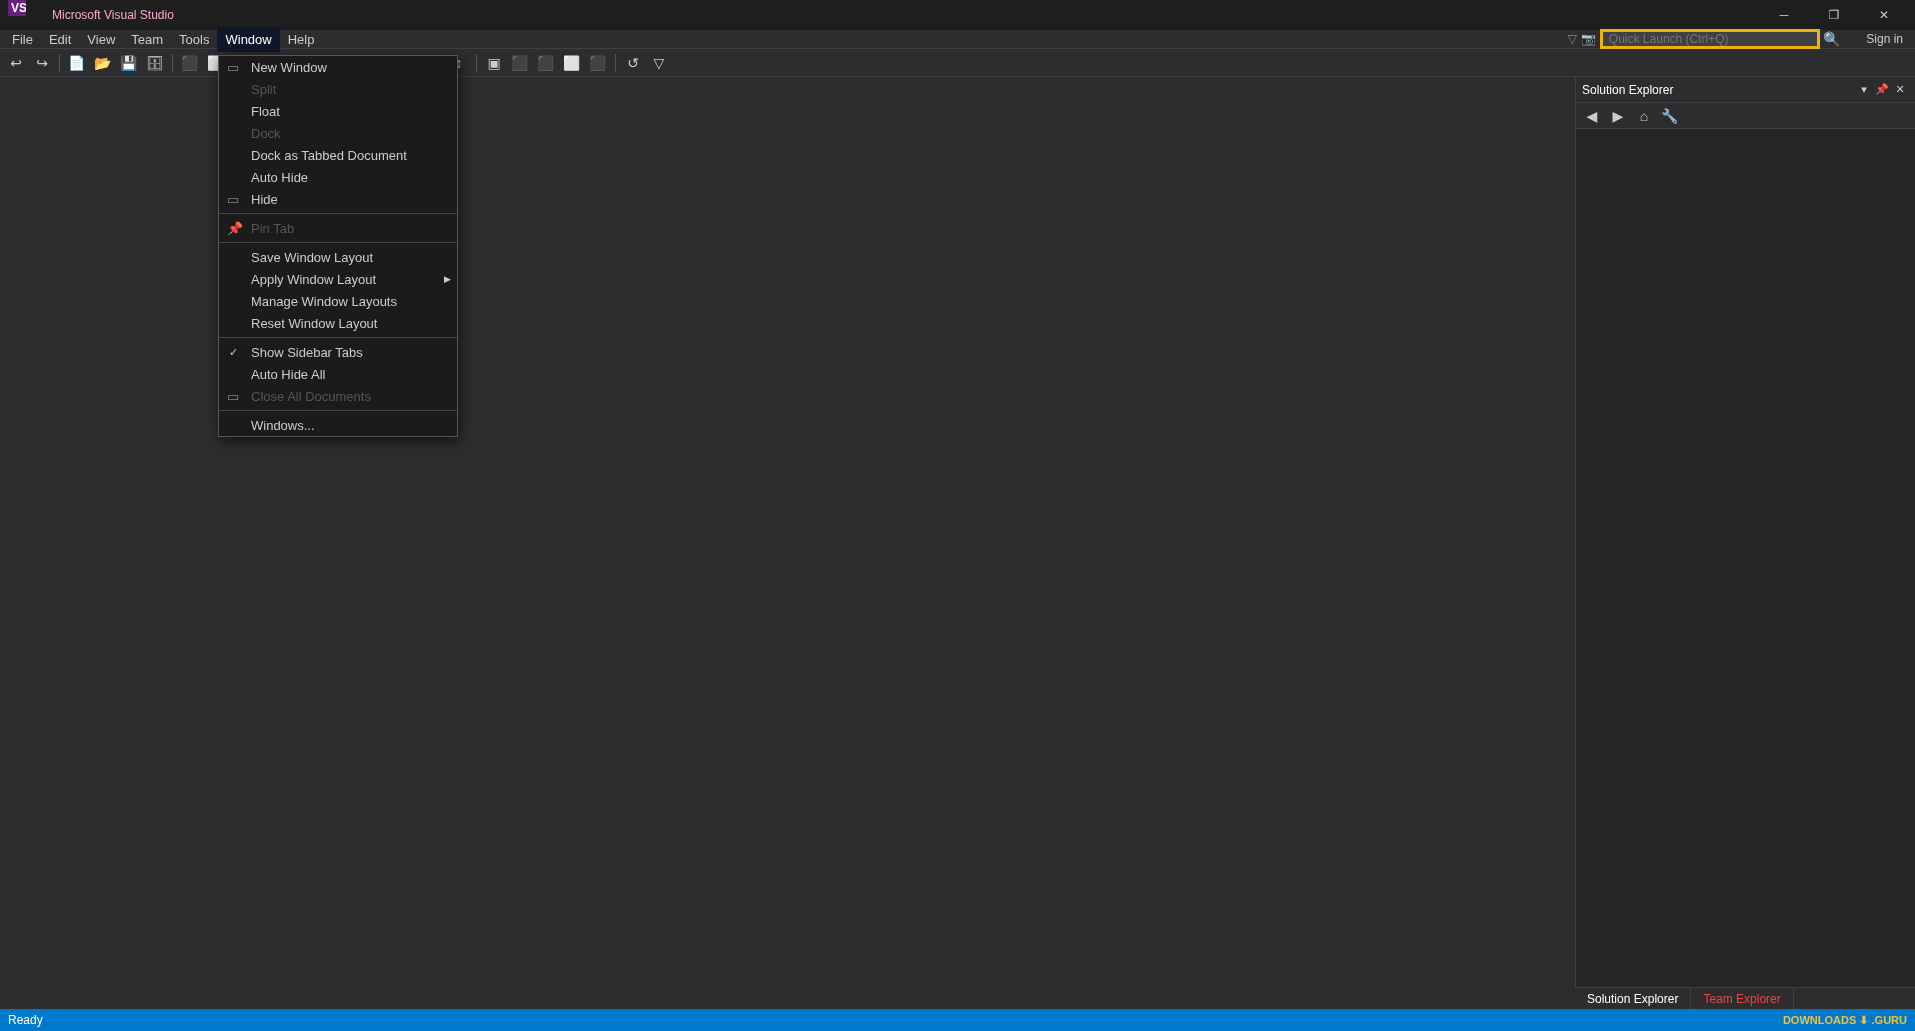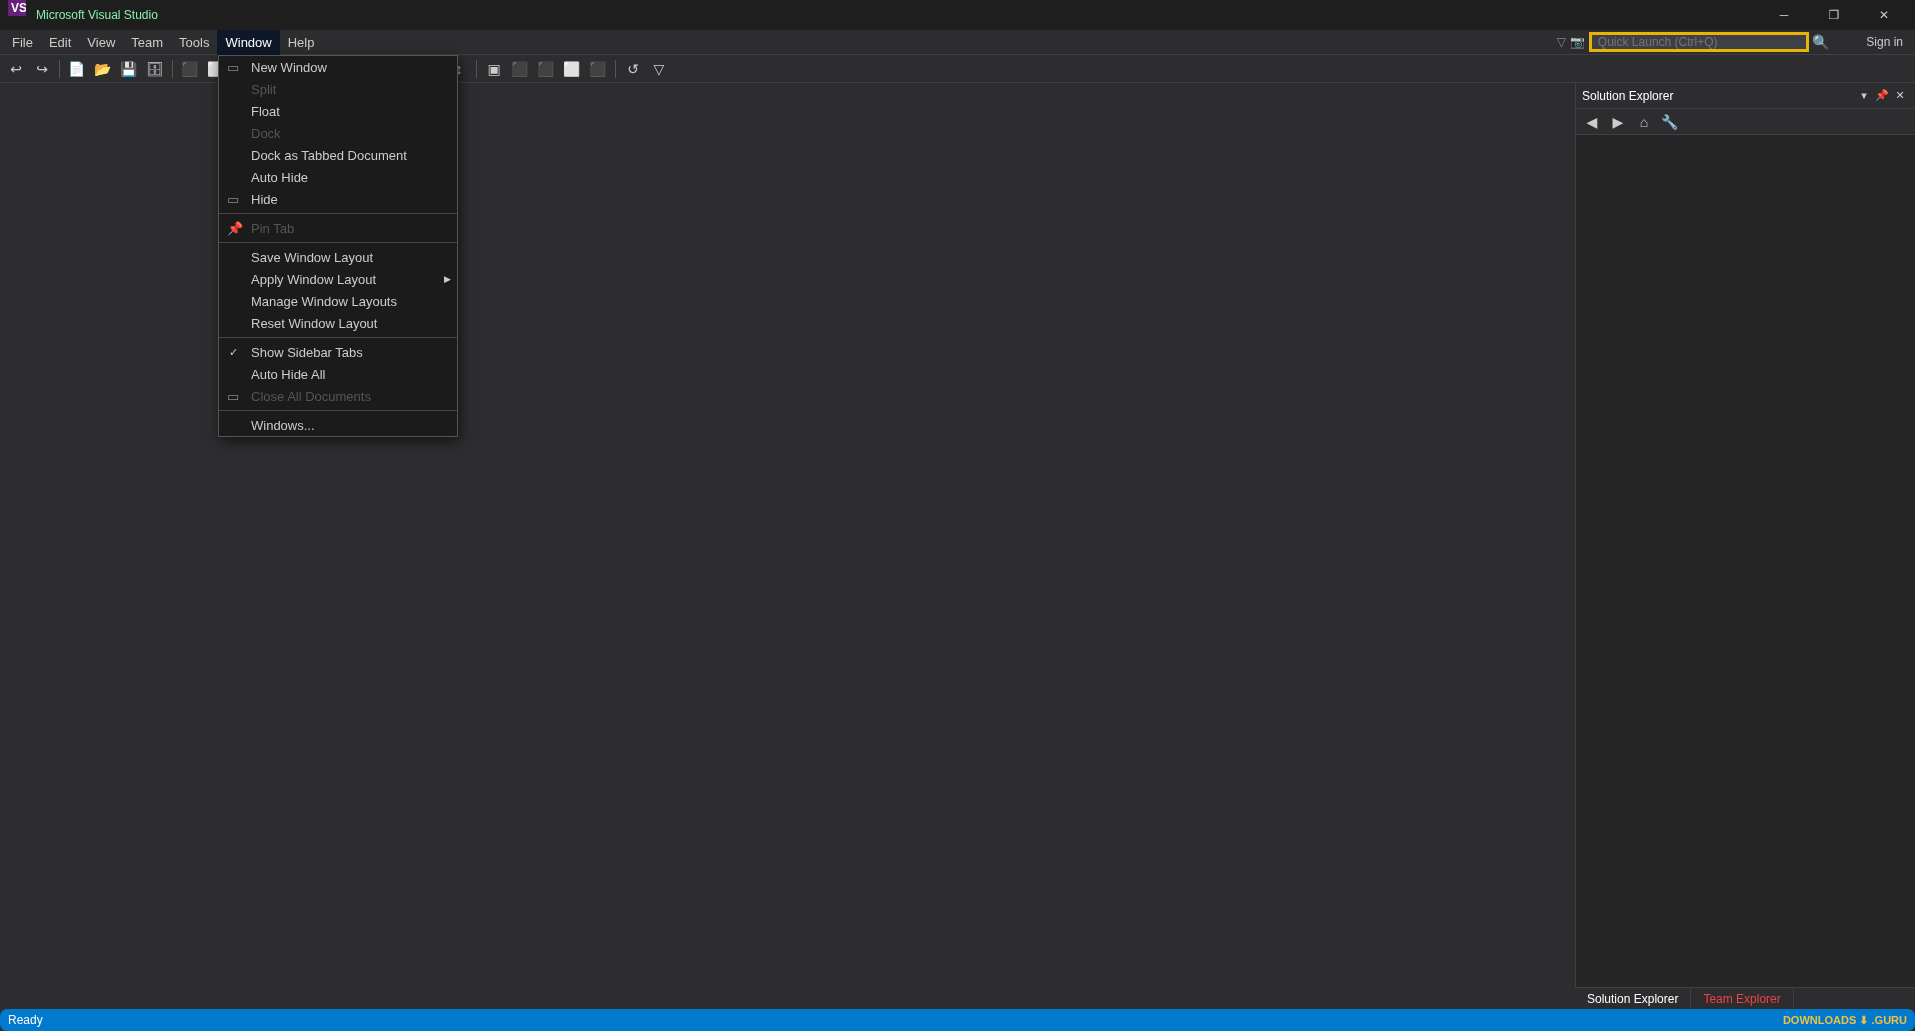--- a/index.html
+++ b/index.html
@@ -35,21 +35,21 @@
       display: flex;
       align-items: center;
       justify-content: center;
       color: #ccc;
       font-size: 12px;
       cursor: pointer;
     }
 
     
     #menu-bar {
-      height: 25px;
+      height: 19px;
       background: #2d2d30;
       display: flex;
       align-items: center;
       padding: 0 4px;
       border-bottom: 1px solid #3f3f46;
     }
     .menu-item {
       padding: 2px 8px;
       height: 25px;
       display: flex;
@@ -166,21 +166,20 @@
       background: #007acc;
       display: flex;
       align-items: center;
       padding: 0 8px;
       color: #fff;
       font-size: 12px;
       position: absolute;
       bottom: 0;
       left: 0;
       right: 0;
-      border-radius: 7px;
     }
 
     
     #bottom-tabs {
       position: absolute;
       bottom: 22px;
       right: 0;
       width: 340px;
       height: 22px;
       background: #2d2d30;
@@ -250,21 +249,21 @@
 </head>
 <body>
 
 <div id="title-bar">
   <div style="width:18px;height:34px;">
     <svg viewBox="0 0 18 18" width="18" height="18">
       <rect x="0" y="0" width="18" height="18" fill="#68217a"></rect>
       <text x="3" y="14" font-size="12" fill="white" font-weight="bold">VS</text>
     </svg>
   </div>
-  <span style="font-size:12px;color:#86efac;margin-left:4px;">Microsoft Visual Studio</span>
+  <span style="font-size:12px;color:#f9a8d4;margin-left:20px;">Microsoft Visual Studio</span>
   <div id="title-bar-right">
     <div class="title-btn">─</div>
     <div class="title-btn">❐</div>
     <div class="title-btn close-btn">✕</div>
   </div>
 </div>
 
 <div id="menu-bar">
   <div class="menu-item">File</div>
   <div class="menu-item">Edit</div>
@@ -272,21 +271,21 @@
   <div class="menu-item">Team</div>
   <div class="menu-item">Tools</div>
   <div class="menu-item active">Window</div>
   <div class="menu-item">Help</div>
   <div id="quick-launch">
     <span style="color:#888;font-size:12px;">▽</span>
     <span style="color:#888;font-size:12px;">📷</span>
     <input id="quick-launch-input" type="text" placeholder="Quick Launch (Ctrl+Q)" style="">
     <span style="color:#888;font-size:14px;">🔍</span>
   </div>
-  <div style="display:flex;gap:4px;margin-left:20px;">
+  <div style="display:flex;gap:4px;margin-left:9px;">
     <span style="font-size:12px;color:#ccc;padding:0 8px;cursor:pointer;">Sign in</span>
   </div>
 </div>
 
 <div id="toolbar">
   <div class="tb-btn">↩</div>
   <div class="tb-btn">↪</div>
   <div class="tb-sep"></div>
   <div class="tb-btn">📄</div>
   <div class="tb-btn">📂</div>

